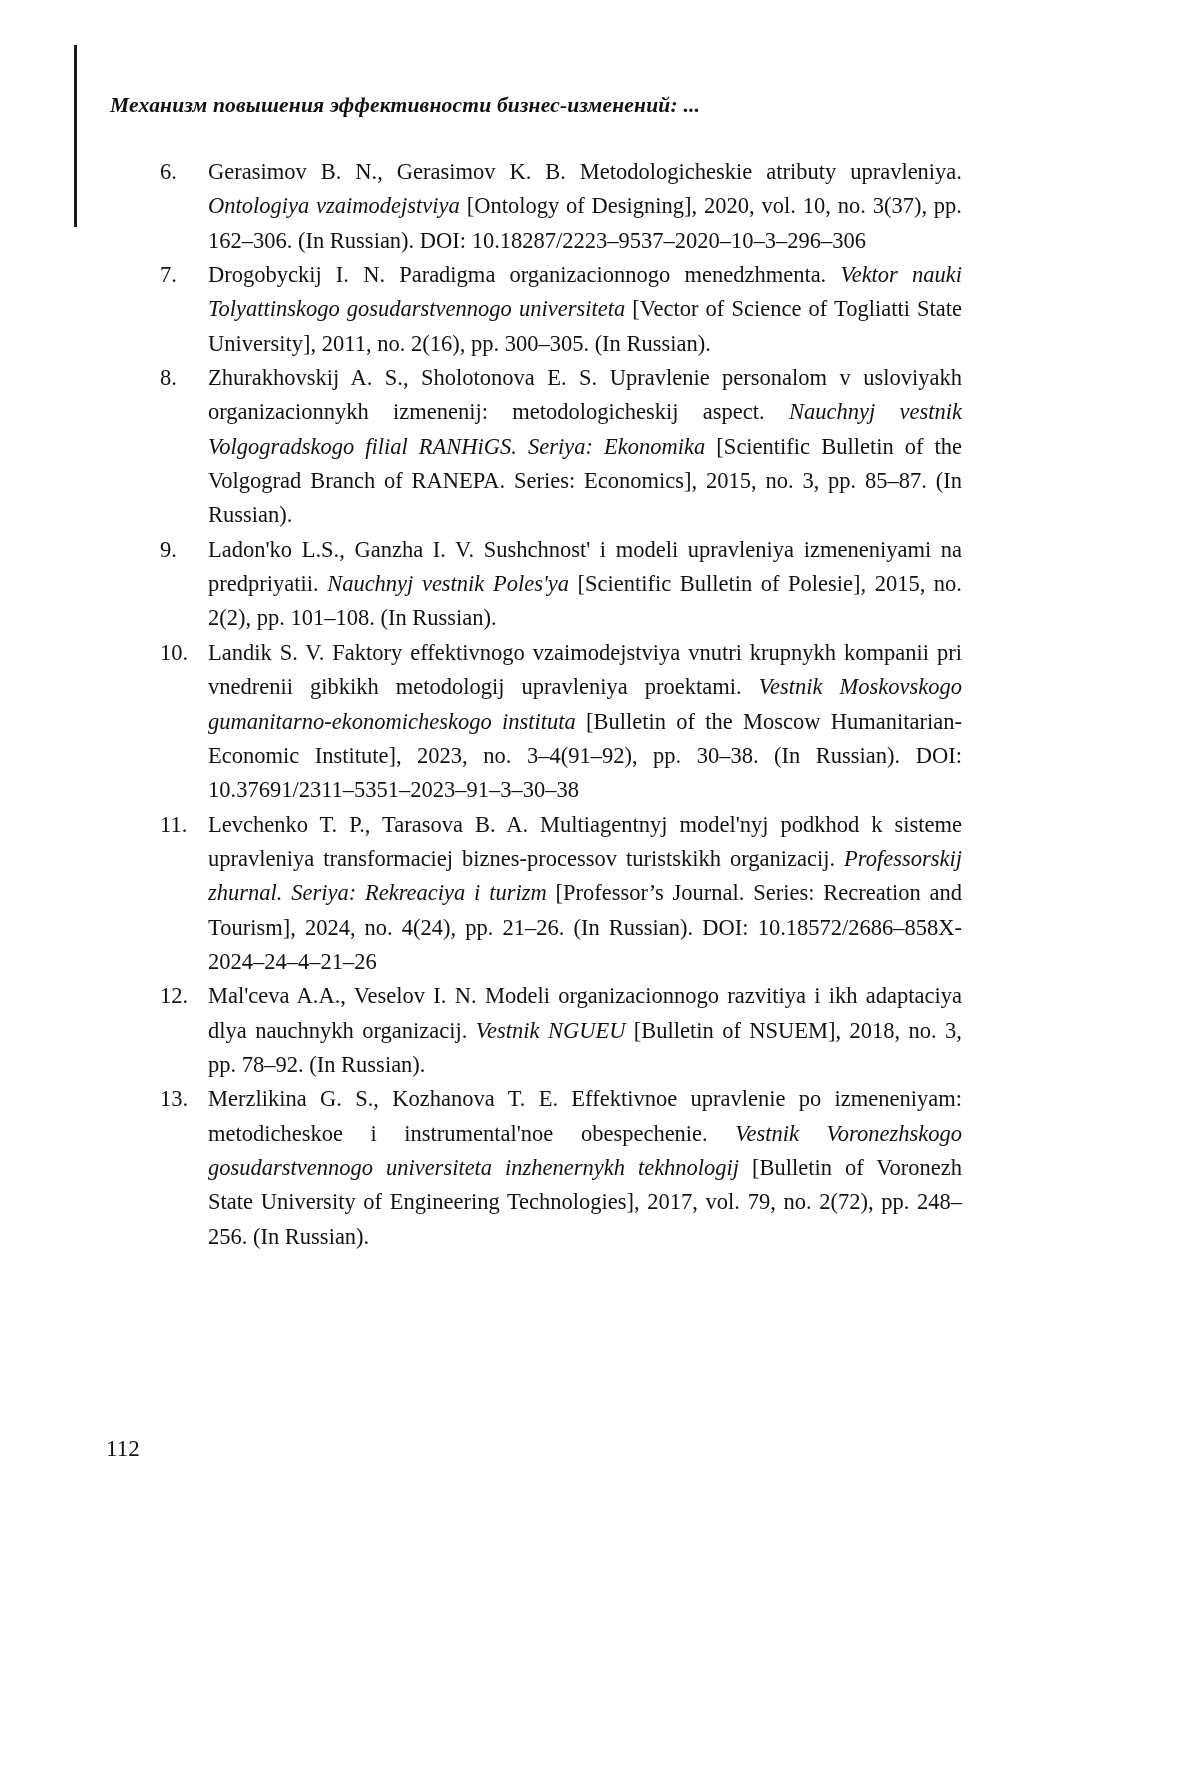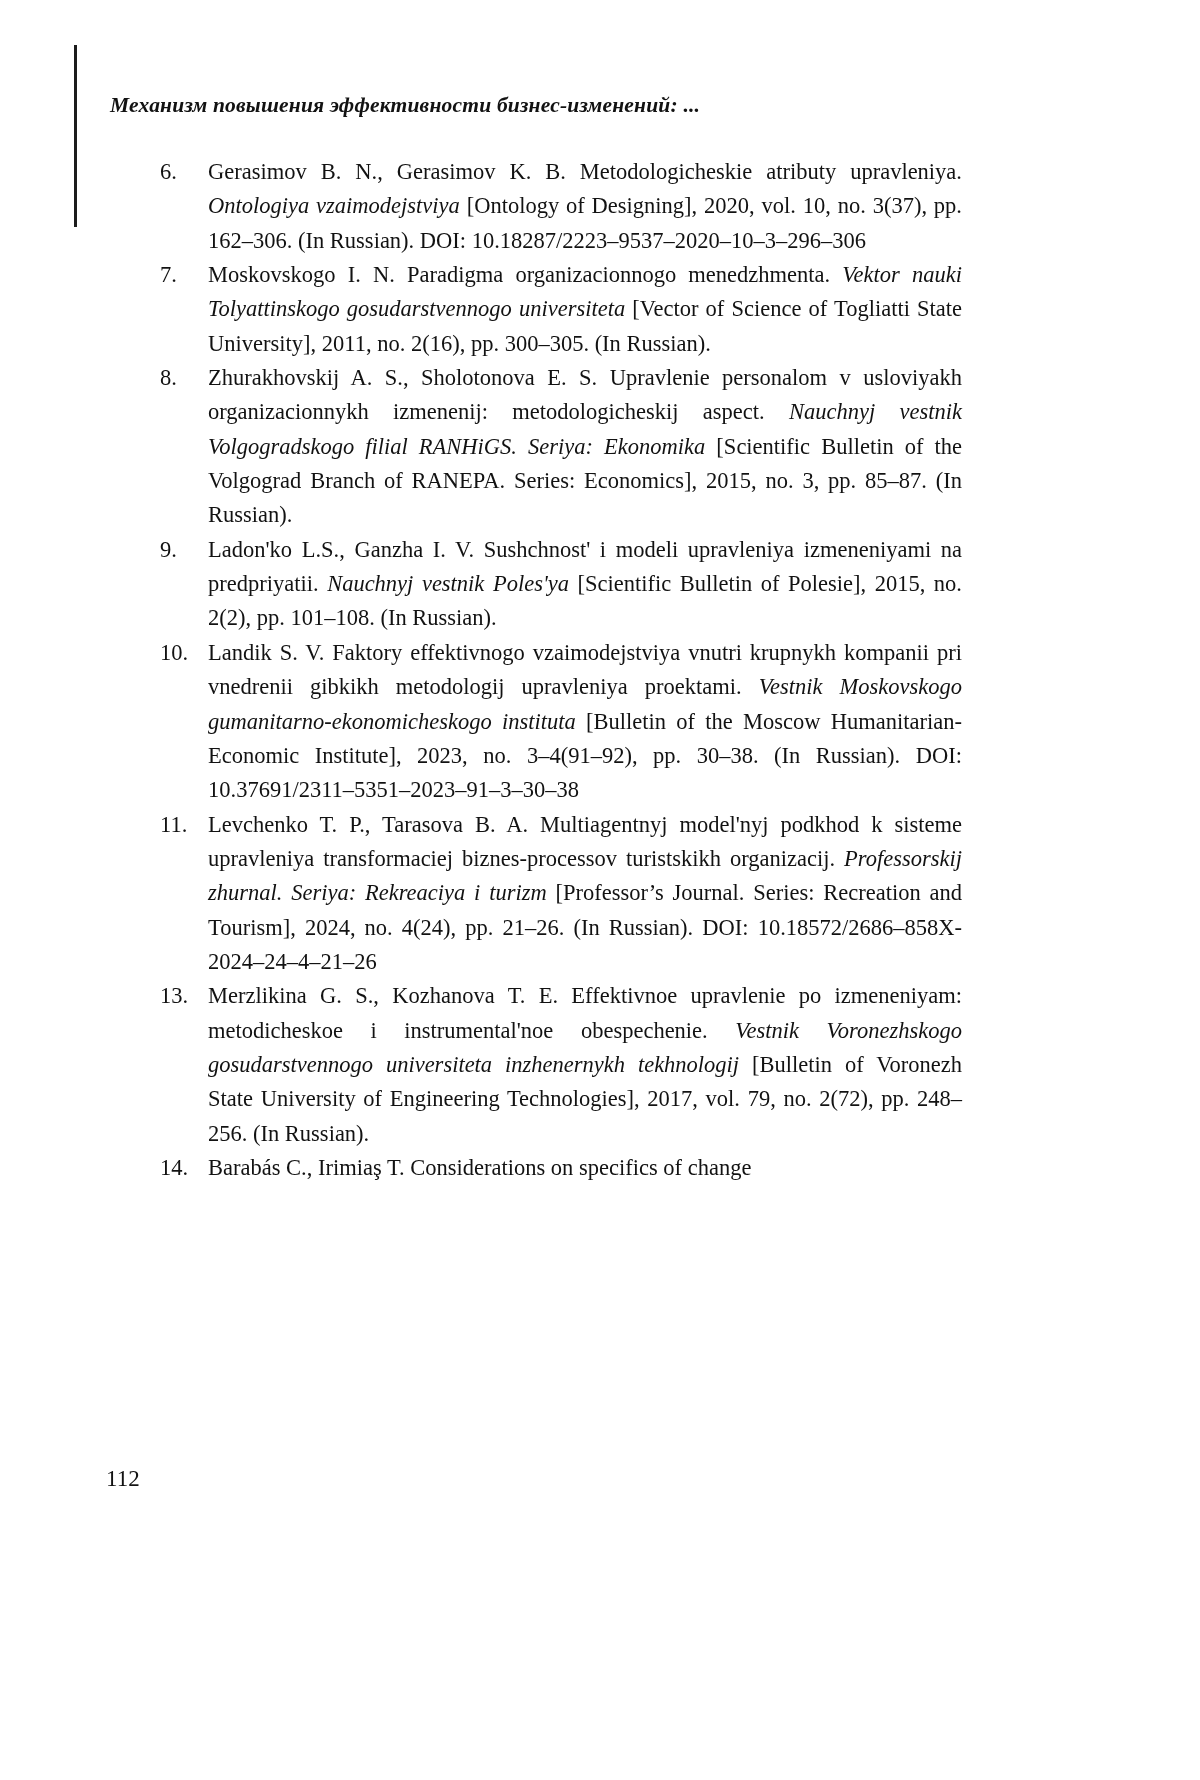--- a/index.html
+++ b/index.html
@@ -52,34 +52,34 @@
     left: -48px;
     top: 0;
     text-align: left;
   }
   .it {
     font-style: italic;
   }
   .page-number {
     position: absolute;
     left: 106px;
-    top: 1466px;
+    top: 1436px;
     font-size: 23px;
   }
 </style>
 </head>
 <body>
 
 <div class="page">
   <div class="left-rule"></div>
   <div class="running-header">Механизм повышения эффективности бизнес-изменений: ...</div>
   <div class="ref-list">
       <div class="ref-item"><span class="ref-num">6.</span><span><span>Gerasimov B. N., Gerasimov K. B. Metodologicheskie atributy upravleniya. </span><span class="it">Ontologiya vzaimodejstviya</span><span> [Ontology of Designing], 2020, vol. 10, no. 3(37), pp. 162–306. (In Russian). DOI: 10.18287/2223–9537–2020–10–3–296–306</span></span></div>
-      <div class="ref-item"><span class="ref-num">7.</span><span><span>Moskovskogo I. N. Paradigma organizacionnogo menedzhmenta. </span><span class="it">Vektor nauki Tolyattinskogo gosudarstvennogo universiteta</span><span> [Vector of Science of Togliatti State University], 2011, no. 2(16), pp. 300–305. (In Russian).</span></span></div>
+      <div class="ref-item"><span class="ref-num">7.</span><span><span>Drogobyckij I. N. Paradigma organizacionnogo menedzhmenta. </span><span class="it">Vektor nauki Tolyattinskogo gosudarstvennogo universiteta</span><span> [Vector of Science of Togliatti State University], 2011, no. 2(16), pp. 300–305. (In Russian).</span></span></div>
       <div class="ref-item"><span class="ref-num">8.</span><span><span>Zhurakhovskij A. S., Sholotonova E. S. Upravlenie personalom v usloviyakh organizacionnykh izmenenij: metodologicheskij aspect. </span><span class="it">Nauchnyj vestnik Volgogradskogo filial RANHiGS. Seriya: Ekonomika</span><span> [Scientific Bulletin of the Volgograd Branch of RANEPA. Series: Economics], 2015, no. 3, pp. 85–87. (In Russian).</span></span></div>
       <div class="ref-item"><span class="ref-num">9.</span><span><span>Ladon'ko L.S., Ganzha I. V. Sushchnost' i modeli upravleniya izmeneniyami na predpriyatii. </span><span class="it">Nauchnyj vestnik Poles'ya</span><span> [Scientific Bulletin of Polesie], 2015, no. 2(2), pp. 101–108. (In Russian).</span></span></div>
       <div class="ref-item"><span class="ref-num">10.</span><span><span>Landik S. V. Faktory effektivnogo vzaimodejstviya vnutri krupnykh kompanii pri vnedrenii gibkikh metodologij upravleniya proektami. </span><span class="it">Vestnik Moskovskogo gumanitarno-ekonomicheskogo instituta</span><span> [Bulletin of the Moscow Humanitarian-Economic Institute], 2023, no. 3–4(91–92), pp. 30–38. (In Russian). DOI: 10.37691/2311–5351–2023–91–3–30–38</span></span></div>
       <div class="ref-item"><span class="ref-num">11.</span><span><span>Levchenko T. P., Tarasova B. A. Multiagentnyj model'nyj podkhod k sisteme upravleniya transformaciej biznes-processov turistskikh organizacij. </span><span class="it">Professorskij zhurnal. Seriya: Rekreaciya i turizm</span><span> [Professor’s Journal. Series: Recreation and Tourism], 2024, no. 4(24), pp. 21–26. (In Russian). DOI: 10.18572/2686–858X-2024–24–4–21–26</span></span></div>
+      <div class="ref-item"><span class="ref-num">12.</span><span><span>Mal'ceva A.A., Veselov I. N. Modeli organizacionnogo razvitiya i ikh adaptaciya dlya nauchnykh organizacij. </span><span class="it">Vestnik NGUEU</span><span> [Bulletin of NSUEM], 2018, no. 3, pp. 78–92. (In Russian).</span></span></div>
       <div class="ref-item"><span class="ref-num">13.</span><span><span>Merzlikina G. S., Kozhanova T. E. Effektivnoe upravlenie po izmeneniyam: metodicheskoe i instrumental'noe obespechenie. </span><span class="it">Vestnik Voronezhskogo gosudarstvennogo universiteta inzhenernykh tekhnologij</span><span> [Bulletin of Voronezh State University of Engineering Technologies], 2017, vol. 79, no. 2(72), pp. 248–256. (In Russian).</span></span></div>
-      <div class="ref-item"><span class="ref-num">14.</span><span><span>Barabás C., Irimiaş T. Considerations on specifics of change</span></span></div>
     </div>
   <div class="page-number">112</div>
 </div>
 
 </body></html>

